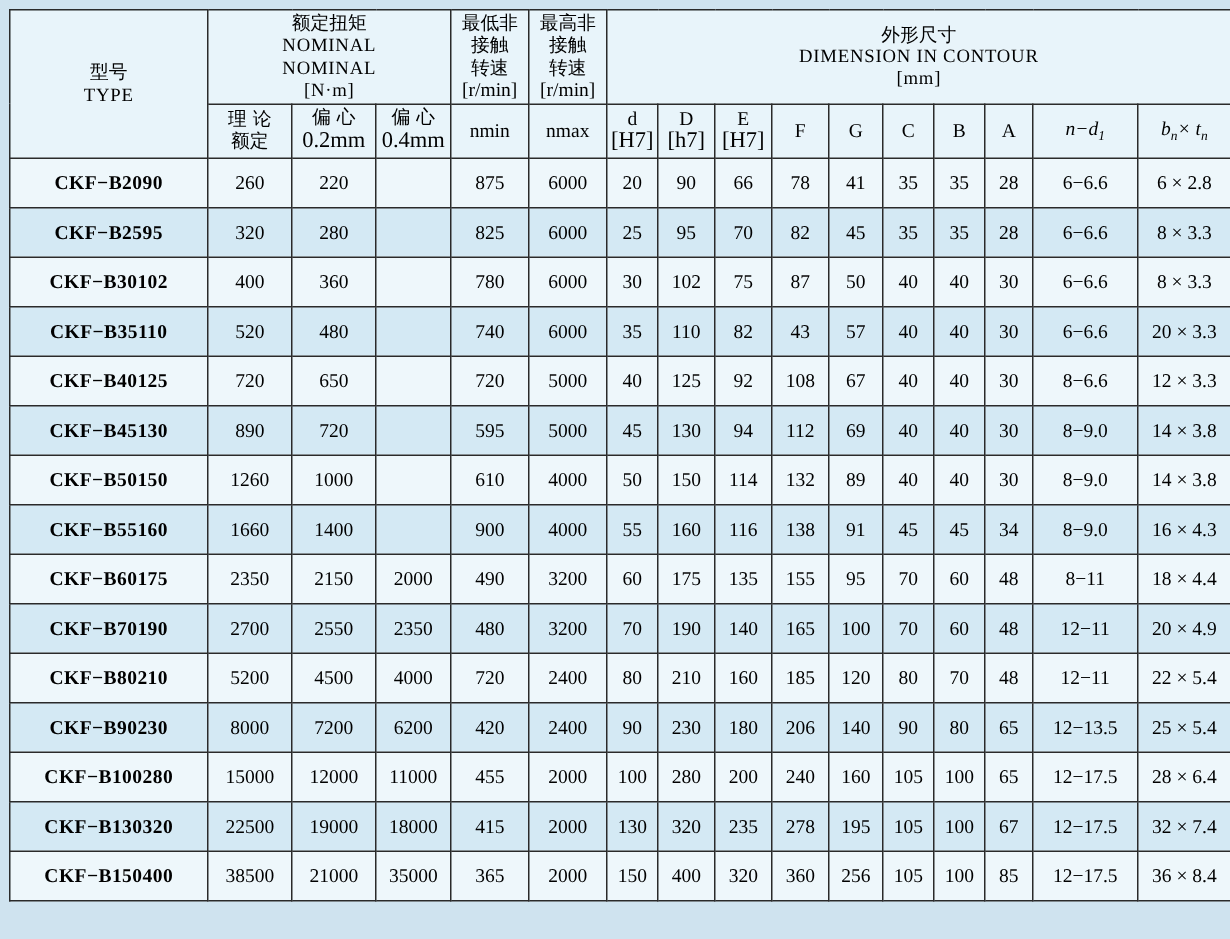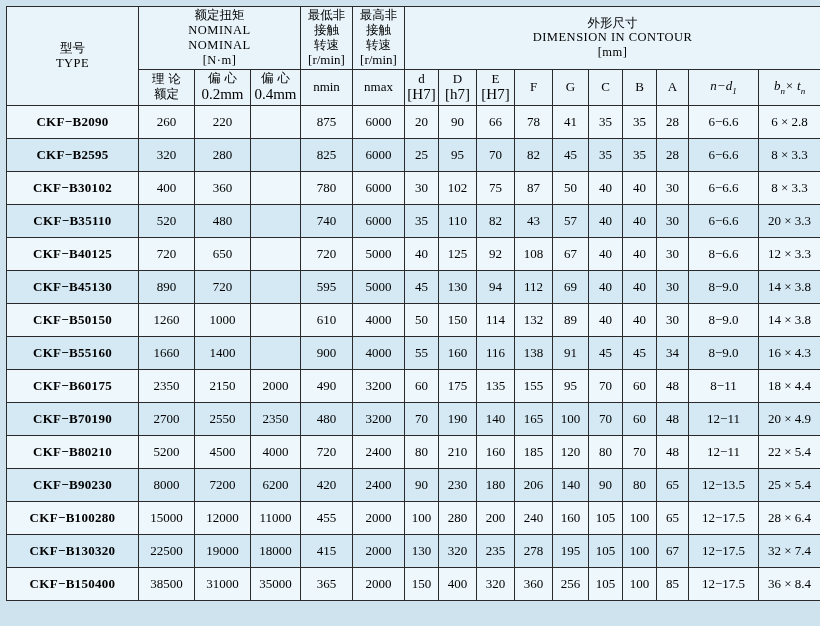--- a/index.html
+++ b/index.html
@@ -442,21 +442,21 @@
           <td>195</td>
           <td>105</td>
           <td>100</td>
           <td>67</td>
           <td>12−17.5</td>
           <td>32 × 7.4</td>
         </tr>
         <tr class="odd">
           <td class="type-cell">CKF−B150400</td>
           <td>38500</td>
-          <td>31000</td>
+          <td>21000</td>
           <td>35000</td>
           <td>365</td>
           <td>2000</td>
           <td>150</td>
           <td>400</td>
           <td>320</td>
           <td>360</td>
           <td>256</td>
           <td>105</td>
           <td>100</td>

